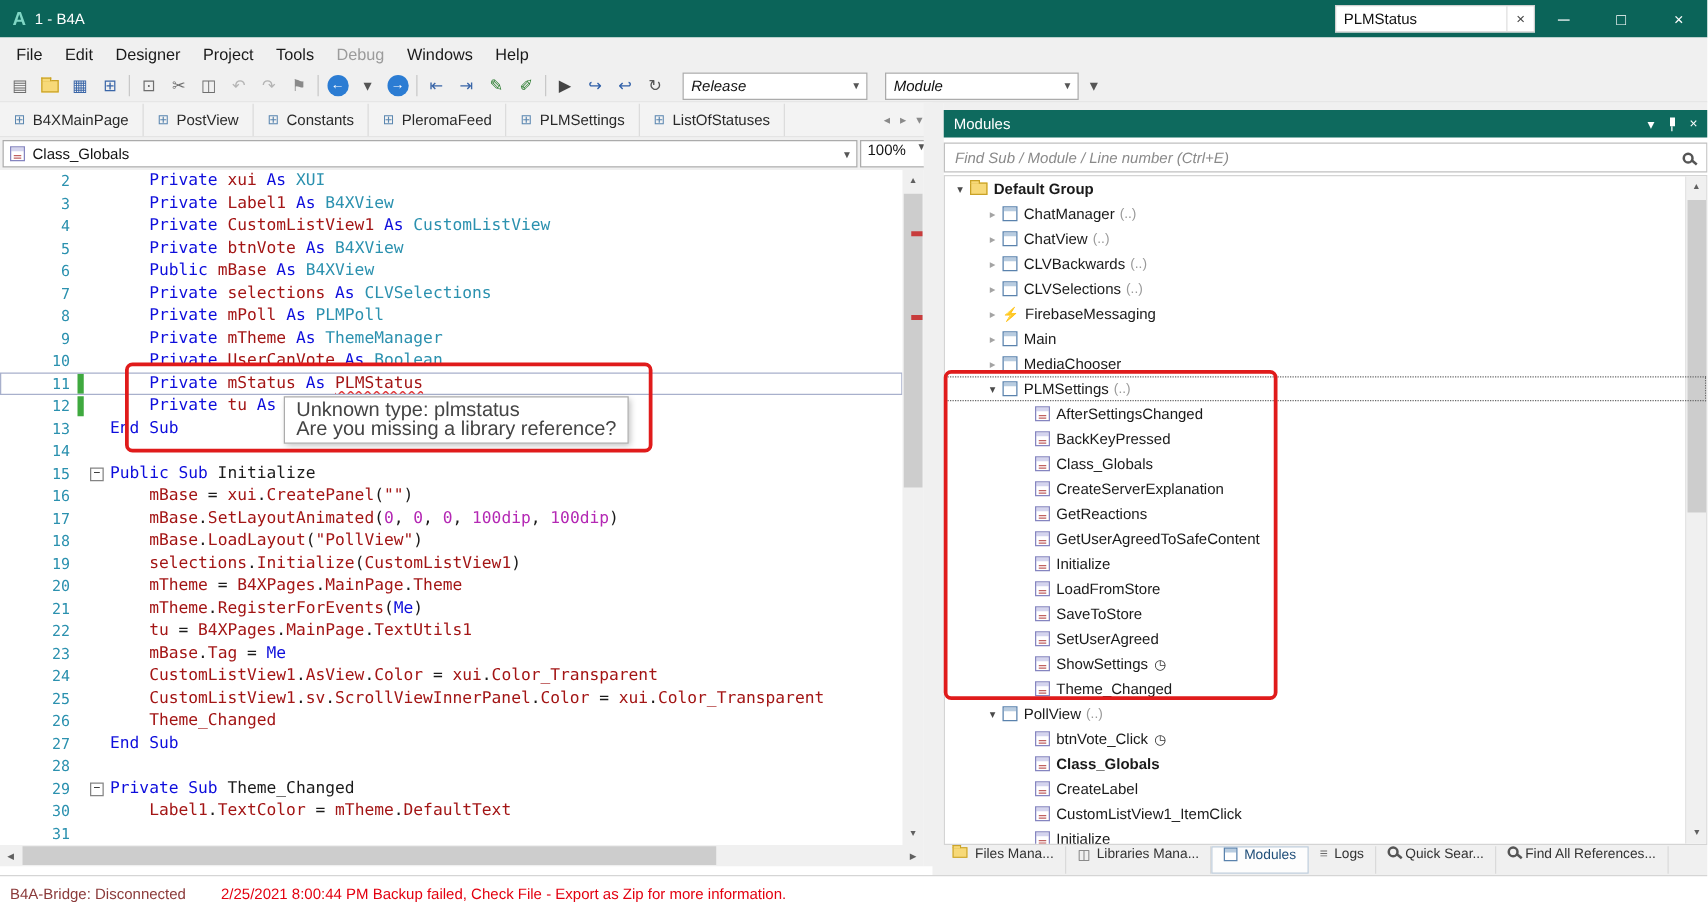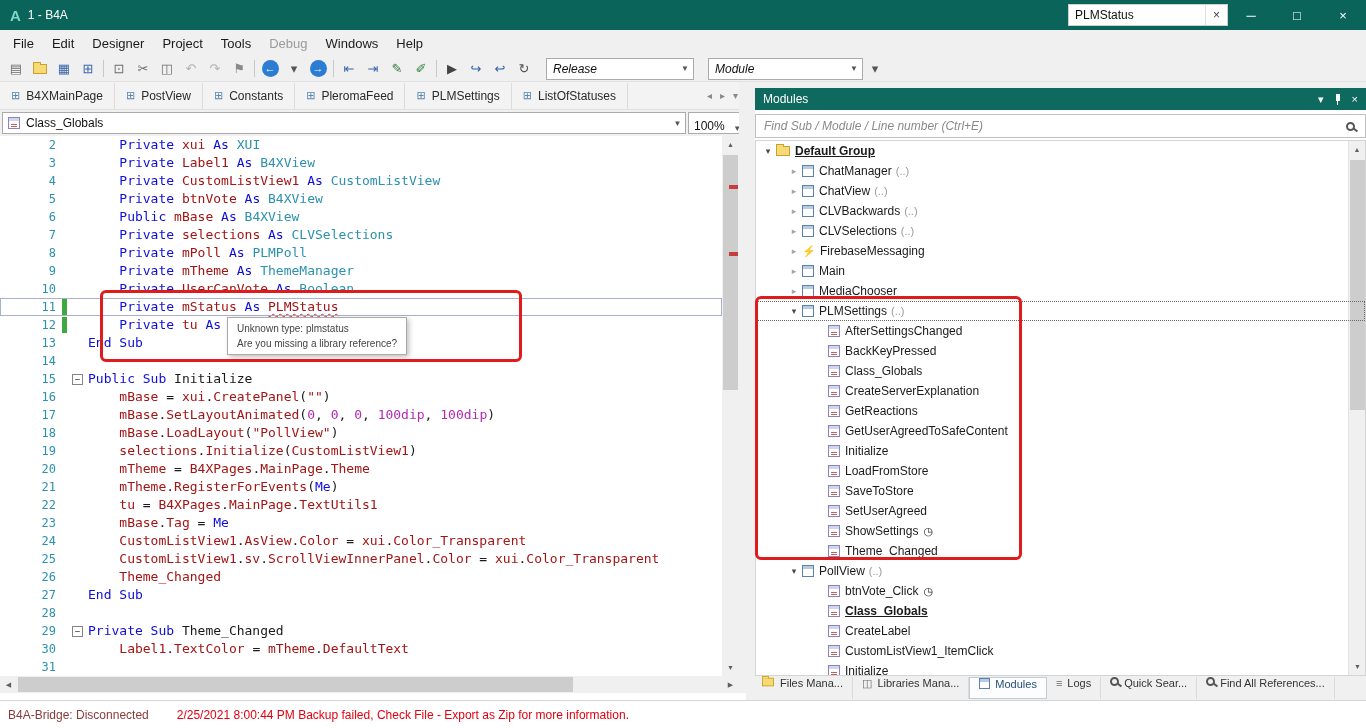--- a/index.html
+++ b/index.html
@@ -35,21 +35,21 @@
   
   .tabstrip { position:absolute; top:82px; left:0; width:746px; height:28px; background:#F3F3F3; display:flex; align-items:center; border-bottom:1px solid #E0E0E0; }
   .etab { height:26px; display:flex; align-items:center; padding:0 11px; font-size:12px; color:#2A2A2A; border-right:1px solid #DCDCDC; flex:none; }
   .etab .ticon { color:#5B87B0; margin-right:6px; font-size:11px; }
   .tabnav { margin-left:auto; display:flex; align-items:center; color:#8A8A8A; font-size:10px; padding-right:4px; }
   .tabnav span { padding:0 4px; }
   
   .scoperow { position:absolute; top:110px; left:0; width:746px; height:26px; background:#F0F0F0; display:flex; align-items:center; padding:2px 2px; }
   .scope-combo { flex:1; height:22px; background:#FFF; border:1px solid #ABABAB; display:flex; align-items:center; font-size:12px; padding-left:5px; }
   .scope-combo .cval { flex:1; padding:0 6px; color:#111; }
-  .zoom-combo { width:56px; height:22px; background:#FFF; border:1px solid #ABABAB; display:flex; align-items:flex-end; font-size:12px; margin-left:2px; }
+  .zoom-combo { width:56px; height:22px; background:#FFF; border:1px solid #ABABAB; display:flex; align-items:flex-start; font-size:12px; margin-left:2px; }
   .zoom-combo .cval { flex:1; padding:0 5px; color:#111; }
   .carr2 { width:15px; text-align:center; color:#555; font-size:8px; flex:none; }
   
   .editor { position:absolute; top:136px; left:0; width:722px; height:540px; background:#FFF; overflow:hidden; font-family:"DejaVu Sans Mono","Liberation Mono",monospace; font-size:13px; }
   .code-line { display:flex; height:18px; line-height:18px; position:relative; }
   .code-line.current { outline:1px solid #A8B0CC; outline-offset:-1px; }
   .ln { width:62px; text-align:right; color:#2B91AF; font-size:12px; padding-right:6px; flex:none; font-family:"DejaVu Sans Mono","Liberation Mono",monospace; }
   .chg { width:5px; flex:none; }
   .chg.green { background:#3FA93F; height:16px; margin-top:1px; }
   .foldbox { width:21px; flex:none; display:flex; align-items:center; justify-content:center; }
@@ -79,21 +79,21 @@
   .icon-pin { width:8px; height:13px; position:relative; display:inline-block; }
   .icon-pin::before { content:""; position:absolute; left:2px; top:1px; width:4px; height:7px; background:#FFF; }
   .icon-pin::after { content:""; position:absolute; left:3px; top:8px; width:1px; height:4px; background:#FFF; }
   .panel-search { position:absolute; top:114px; left:755px; width:611px; height:24px; border:1px solid #C0C0C0; background:#FFF; display:flex; align-items:center; }
   .panel-search input { flex:1; border:none; outline:none; font-size:12px; font-style:italic; color:#333; padding:0 8px; font-family:inherit; min-width:0; }
   .panel-search input::placeholder { color:#8A8A8A; font-style:italic; }
   .icon-mag { width:9px; height:9px; border:2px solid #555; border-radius:50%; position:relative; flex:none; margin-right:10px; }
   .icon-mag::after { content:""; position:absolute; width:5px; height:2px; background:#555; right:-5px; bottom:-2px; transform:rotate(40deg); }
   .tree { position:absolute; top:140px; left:755px; width:611px; height:536px; background:#FFF; border:1px solid #D4D4D4; overflow:hidden; font-size:12px; }
   .trow { height:20px; display:flex; align-items:center; position:relative; padding-right:18px; }
-  .trow.bold .label { font-weight:bold;text-decoration:underline; }
+  .trow.bold .label { font-weight:bold; }
   .trow.focused { outline:1px dotted #6A6A6A; outline-offset:-1px; }
   .trow .arrow { width:16px; text-align:center; color:#4A4A4A; font-size:9px; flex:none; }
   .trow .arrow.collapsed { color:#A4A4A4; }
   .trow .label { margin-left:5px; color:#1A1A1A; white-space:nowrap; }
   .trow .suffix { color:#9A9A9A; margin-left:4px; font-size:11px; }
   .trow .clock { margin-left:5px; font-size:11px; color:#333; }
   .icon-folder { width:14px; height:10px; background:#F7D978; border:1px solid #C9A227; position:relative; flex:none; display:inline-block; }
   .icon-folder::before { content:""; position:absolute; top:-3px; left:-1px; width:6px; height:2px; background:#F7D978; border:1px solid #C9A227; border-bottom:none; }
   .icon-module { width:12px; height:12px; border:1px solid #5A82AD; background:#FFF; box-shadow:inset 0 3px 0 #B8CCE0; flex:none; display:inline-block; }
   .icon-sub { width:12px; height:12px; border:1px solid #8585C0; background:#FFF; box-shadow:inset 0 3px 0 #D4D4EE; flex:none; position:relative; display:inline-block; }
@@ -109,21 +109,21 @@
   .bicon-modules { width:11px; height:11px; }
   .bicon-folder { transform:scale(0.85); }
   
   .statusbar { position:absolute; top:700px; left:0; width:1366px; height:28px; background:#FFFFFF; border-top:1px solid #D5D5D5; display:flex; align-items:center; font-size:12px; padding-left:8px; }
   .bridge { color:#8B3A3A; margin-right:28px; }
   .statmsg { color:#E3000F; }
   
   .ann-rect { position:absolute; border:3px solid #E01B1B; border-radius:6px; pointer-events:none; z-index:60; }
   #ann1 { left:100px; top:290px; width:422px; height:72px; }
   #ann2 { left:755px; top:296px; width:267px; height:264px; }
-  .tooltip { position:absolute; left:227px; top:317px; z-index:55; background:#FFFFFF; border:1px solid #ABABAB; box-shadow:2px 2px 5px rgba(0,0,0,0.25); font-size:10px; color:#444; padding:3px 9px; line-height:15px; white-space:nowrap; }
+  .tooltip { position:absolute; left:227px; top:317px; z-index:55; background:#FFFFFF; border:1px solid #ABABAB; box-shadow:2px 2px 5px rgba(0,0,0,0.25); font-size:16px; color:#444; padding:3px 9px; line-height:15px; white-space:nowrap; }
 </style>
 </head>
 <body>
 
 <div class="titlebar">
   <span class="logo">A</span>
   <span class="title-text">1 - B4A</span>
   <div class="title-search">
     <input value="PLMStatus" style="">
     <span class="clear">×</span>

